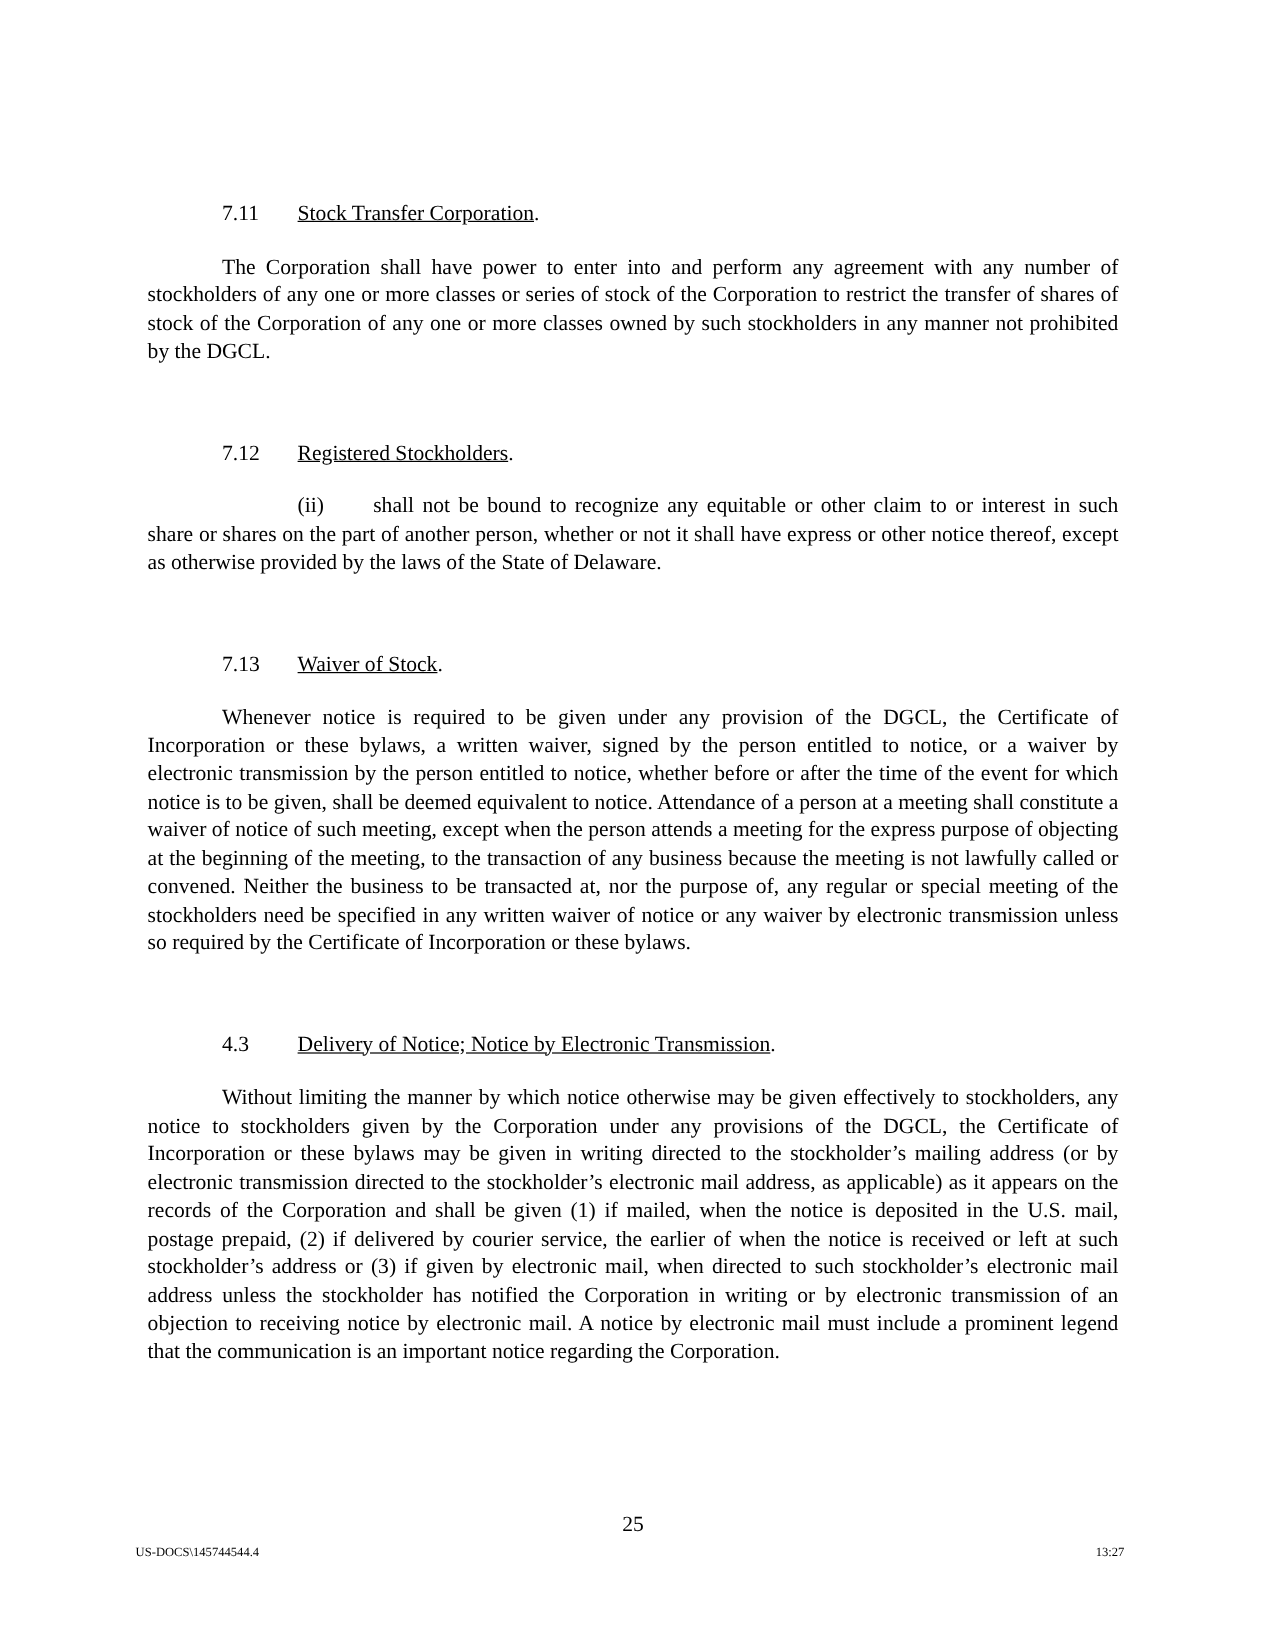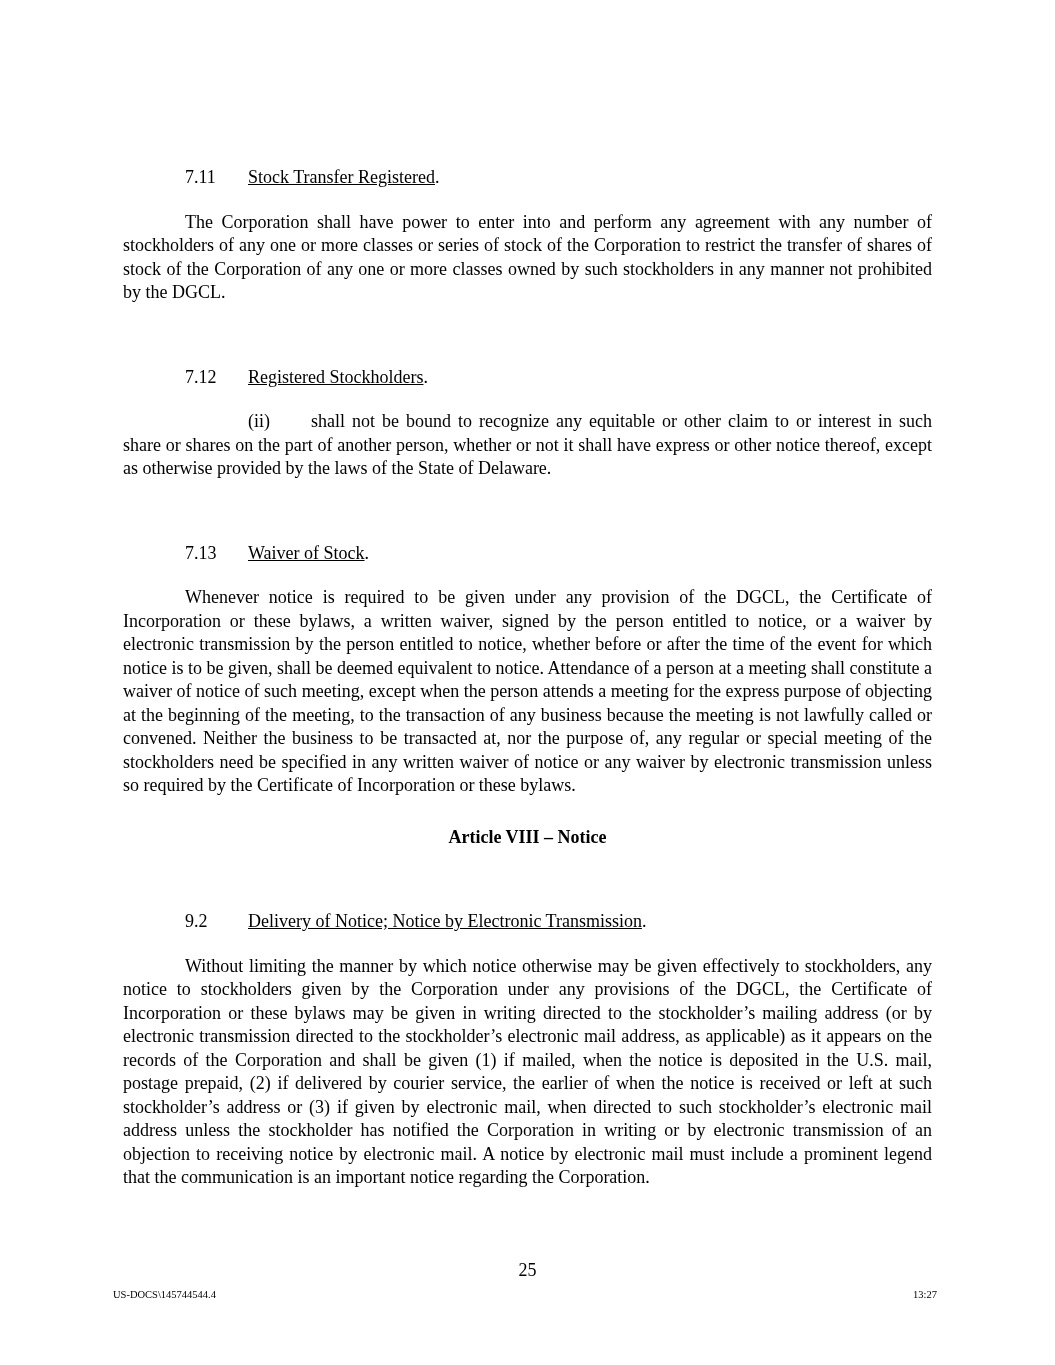--- a/index.html
+++ b/index.html
@@ -84,37 +84,36 @@
   .footer-time {
     float: right;
   }
 </style>
 </head>
 <body>
 
 <div class="page">
   <div class="content">
 
-    <p class="block section-heading"><span class="h-num">7.11</span><span class="h-title">Stock Transfer Registered</span><span>.</span></p>
+    <p class="block section-heading"><span class="h-num">7.11</span><span class="h-title">Stock Transfer Corporation</span><span>.</span></p>
 
     <p class="block body-para">The Corporation shall have power to enter into and perform any agreement with any number of stockholders of any one or more classes or series of stock of the Corporation to restrict the transfer of shares of stock of the Corporation of any one or more classes owned by such stockholders in any manner not prohibited by the DGCL.</p>
 
     <p class="block section-heading"><span class="h-num">7.12</span><span class="h-title">Registered Stockholders</span><span>.</span></p>
 
 
 
     <p class="block sub-item"><span class="item-label">(ii)</span><span>shall not be bound to recognize any equitable or other claim to or interest in such share or shares on the part of another person, whether or not it shall have express or other notice thereof, except as otherwise provided by the laws of the State of Delaware.</span></p>
 
     <p class="block section-heading"><span class="h-num">7.13</span><span class="h-title">Waiver of Stock</span><span>.</span></p>
 
     <p class="block body-para">Whenever notice is required to be given under any provision of the DGCL, the Certificate of Incorporation or these bylaws, a written waiver, signed by the person entitled to notice, or a waiver by electronic transmission by the person entitled to notice, whether before or after the time of the event for which notice is to be given, shall be deemed equivalent to notice. Attendance of a person at a meeting shall constitute a waiver of notice of such meeting, except when the person attends a meeting for the express purpose of objecting at the beginning of the meeting, to the transaction of any business because the meeting is not lawfully called or convened. Neither the business to be transacted at, nor the purpose of, any regular or special meeting of the stockholders need be specified in any written waiver of notice or any waiver by electronic transmission unless so required by the Certificate of Incorporation or these bylaws.</p>
 
-    <p class="block article-heading">Article VIII – Notice</p>
 
-    <p class="block section-heading"><span class="h-num">9.2</span><span class="h-title">Delivery of Notice; Notice by Electronic Transmission</span><span>.</span></p>
+    <p class="block section-heading"><span class="h-num">4.3</span><span class="h-title">Delivery of Notice; Notice by Electronic Transmission</span><span>.</span></p>
 
     <p class="block body-para">Without limiting the manner by which notice otherwise may be given effectively to stockholders, any notice to stockholders given by the Corporation under any provisions of the DGCL, the Certificate of Incorporation or these bylaws may be given in writing directed to the stockholder’s mailing address (or by electronic transmission directed to the stockholder’s electronic mail address, as applicable) as it appears on the records of the Corporation and shall be given (1) if mailed, when the notice is deposited in the U.S. mail, postage prepaid, (2) if delivered by courier service, the earlier of when the notice is received or left at such stockholder’s address or (3) if given by electronic mail, when directed to such stockholder’s electronic mail address unless the stockholder has notified the Corporation in writing or by electronic transmission of an objection to receiving notice by electronic mail. A notice by electronic mail must include a prominent legend that the communication is an important notice regarding the Corporation.</p>
 
   </div>
 
   <div class="page-number">25</div>
 
   <div class="footer-line">
     <span class="footer-doc-id">US-DOCS\145744544.4</span>
     <span class="footer-time">13:27</span>

